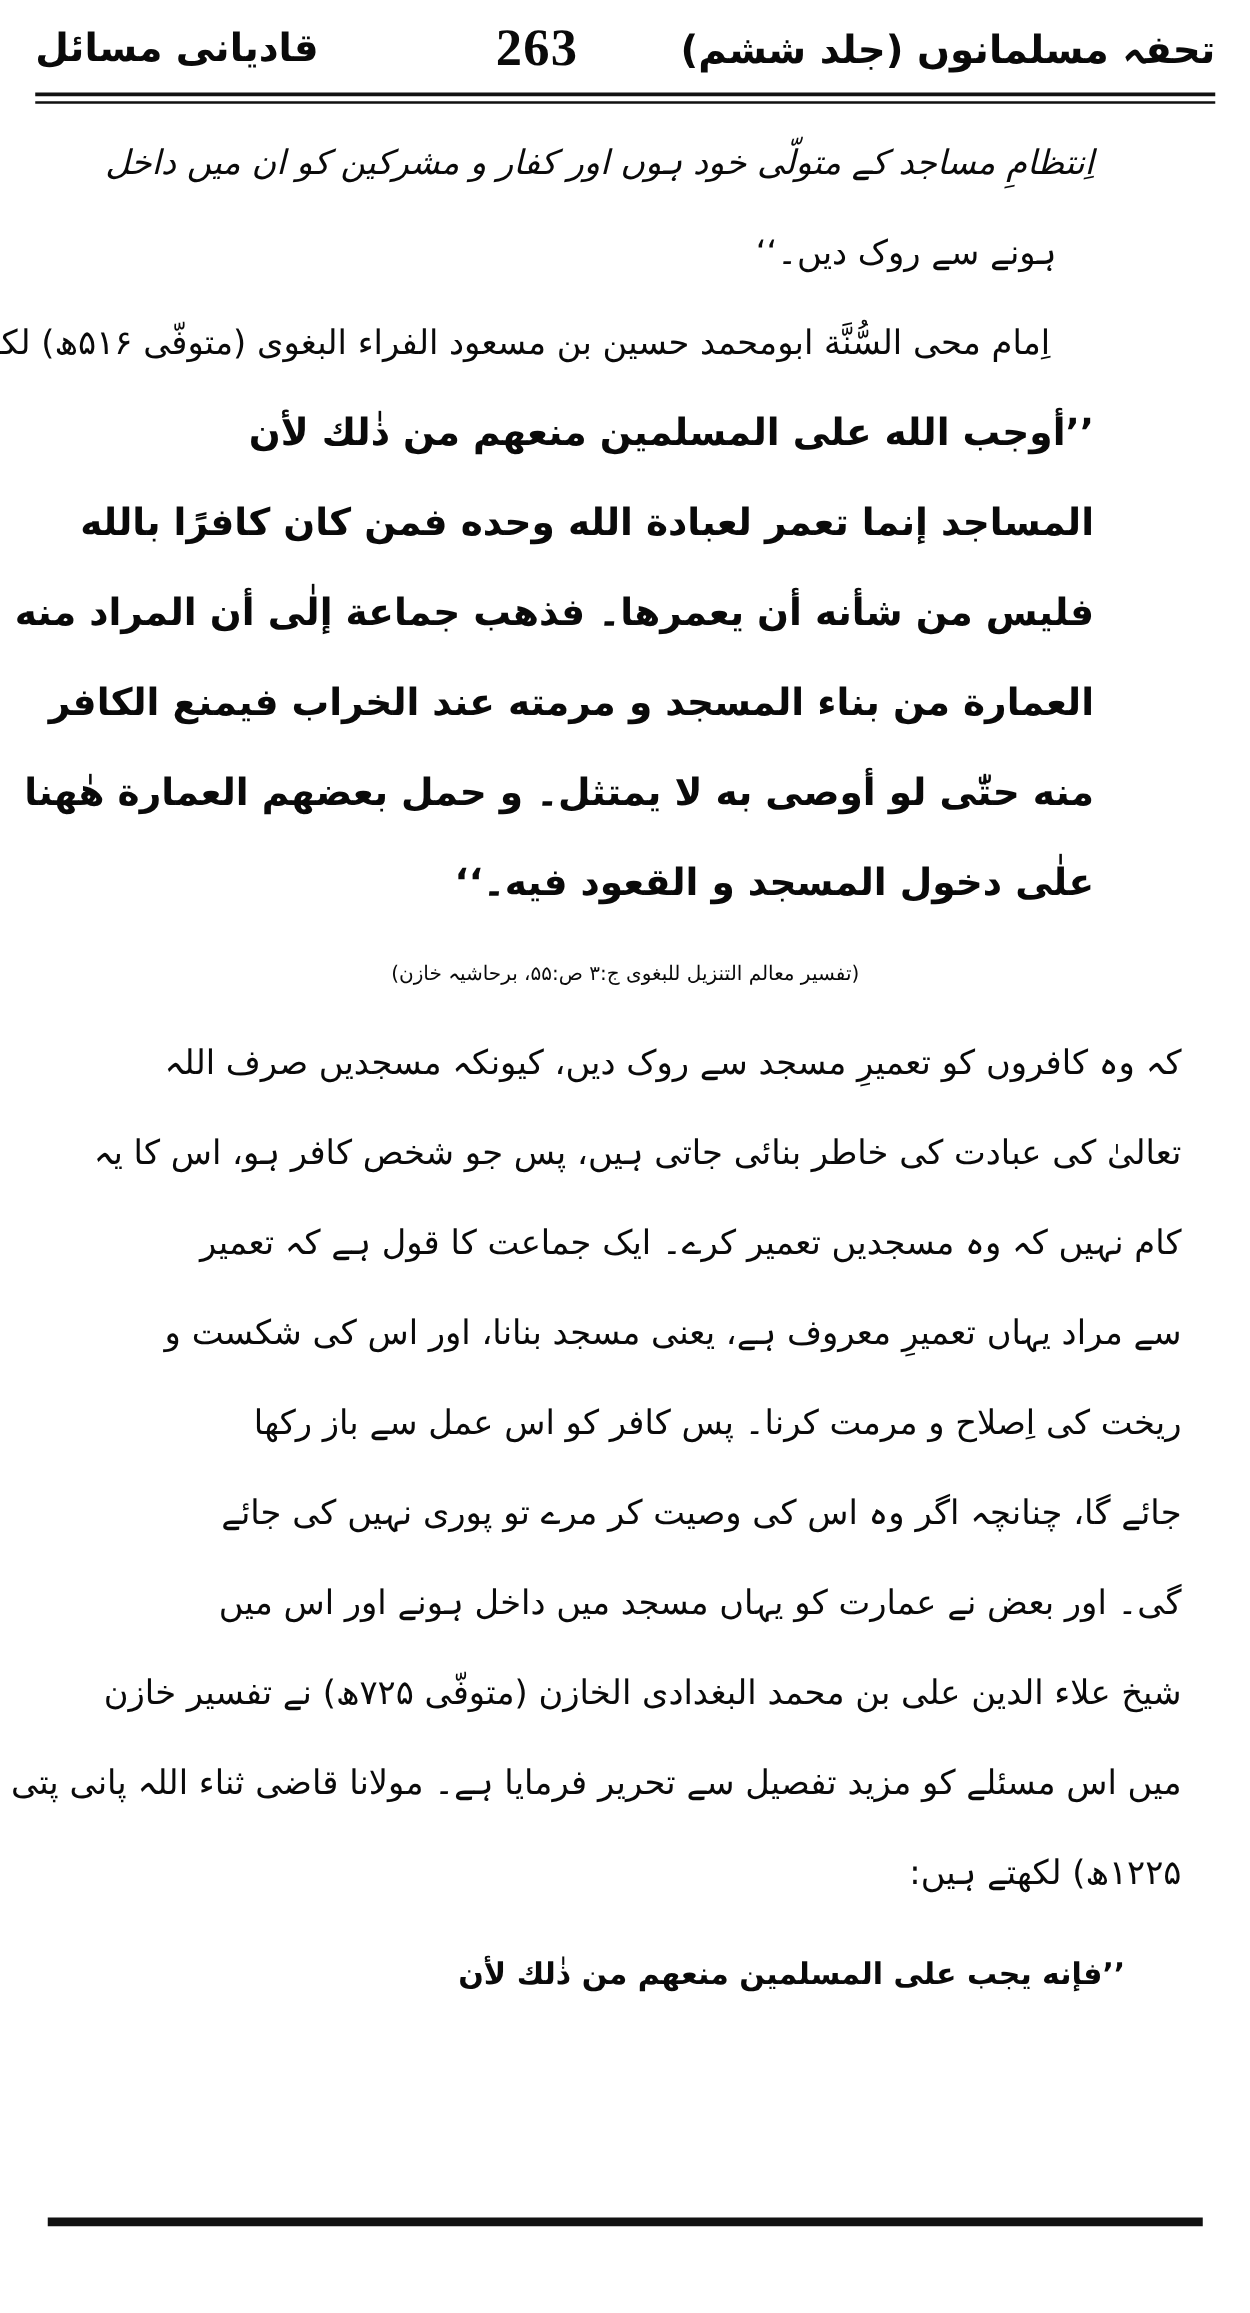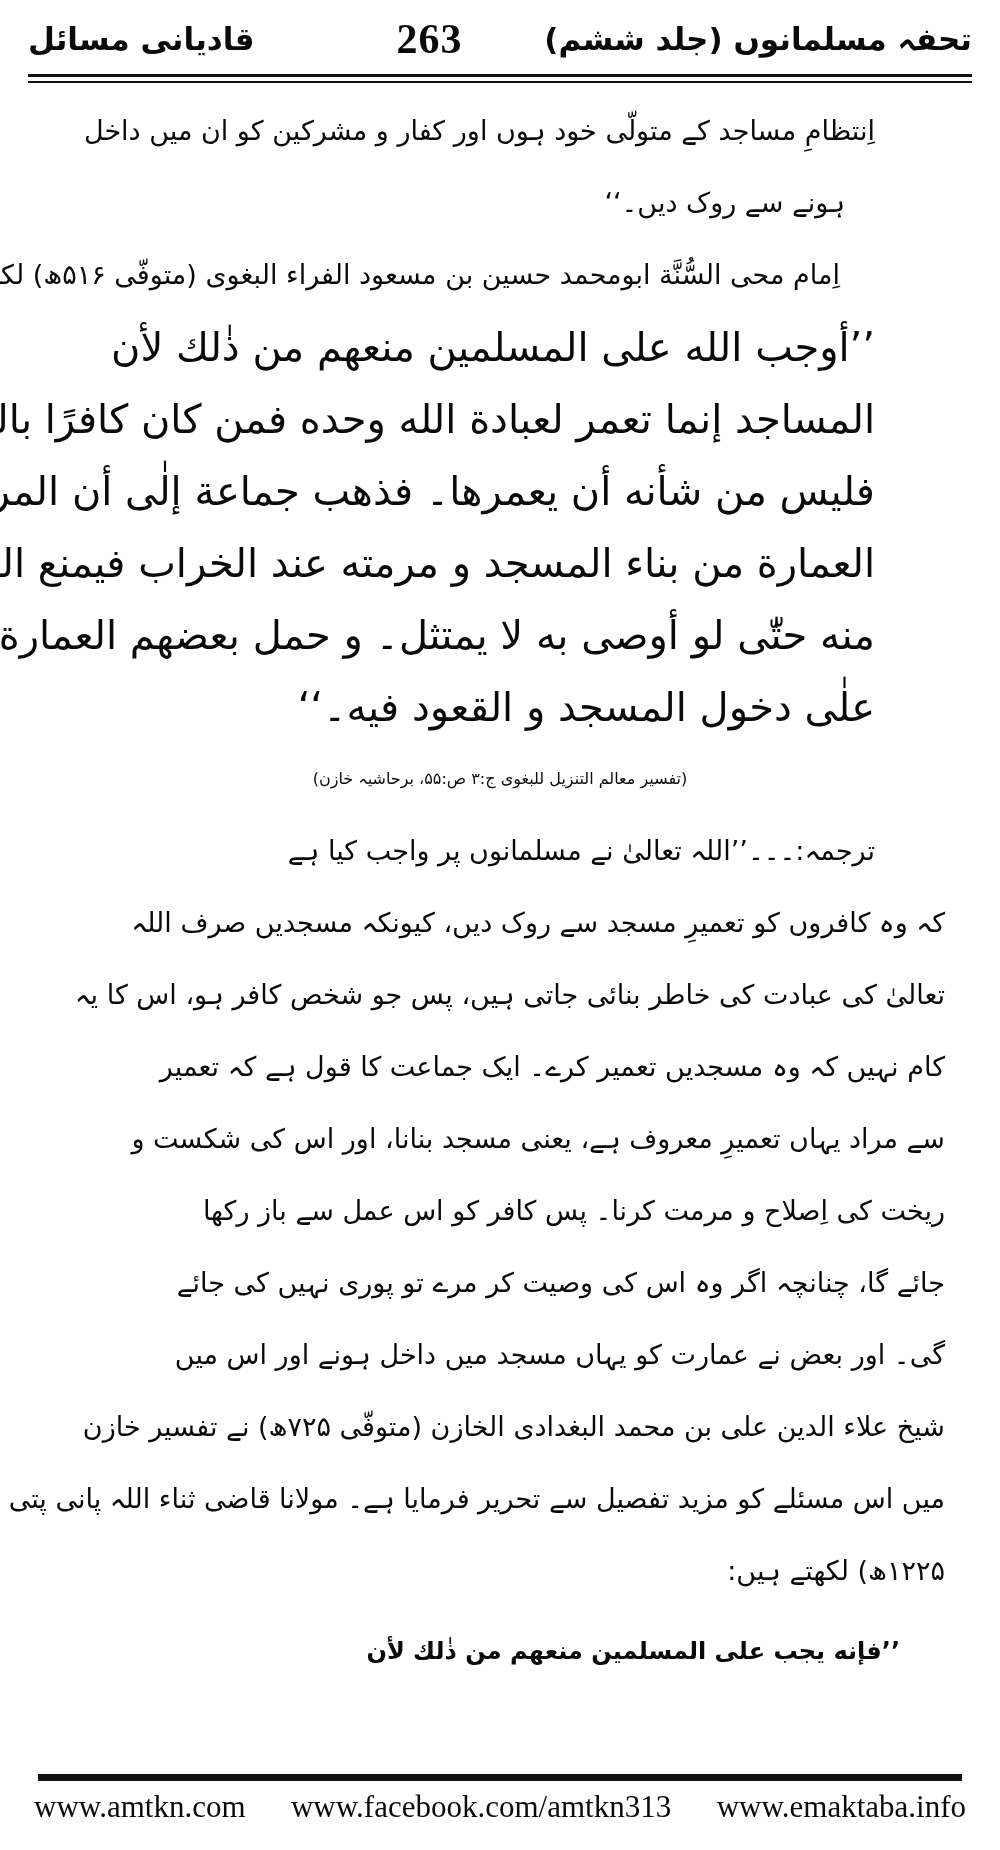--- a/index.html
+++ b/index.html
@@ -34,24 +34,24 @@
     border-bottom:2px solid #111;
   }
   
   .body {
     direction:rtl;
     padding:12px 55px 0 55px;
     font-size:27px;
     line-height:72px;
   }
   .line { white-space:nowrap; height:72px; overflow:visible; }
-  .ind-70  { padding-right:70px; }
+  .ind-70  { padding-right:70px;font-style:italic; }
   .ind-100 { padding-right:100px;text-align:right; }
   .ind-105 { padding-right:105px; }
-  .arabic  { font-weight:normal; font-size:40px; padding-right:70px; }
+  .arabic  { font-weight:bold; font-size:30px; padding-right:70px; }
   .arabic-end { font-weight:bold; font-size:24px; padding-right:45px; margin-top:8px; }
   .reference { text-align:center; font-size:16px; padding-right:0; }
   
   .footer { position:absolute; left:0; right:0; bottom:0; height:76px; }
   .footer-rule { margin:0 38px; border-top:7px solid #111; }
   .footer-urls {
     direction:ltr;
     display:flex; justify-content:space-between; align-items:baseline;
     padding:8px 34px 0 34px;
     font-family:"Liberation Serif", serif;
@@ -81,39 +81,33 @@
 
     <div class="line arabic">’’أوجب الله على المسلمين منعهم من ذٰلك لأن</div>
     <div class="line arabic">المساجد إنما تعمر لعبادة الله وحده فمن كان كافرًا بالله</div>
     <div class="line arabic">فليس من شأنه أن يعمرها۔ فذهب جماعة إلٰى أن المراد منه</div>
     <div class="line arabic">العمارة من بناء المسجد و مرمته عند الخراب فيمنع الكافر</div>
     <div class="line arabic">منه حتّٰى لو أوصى به لا يمتثل۔ و حمل بعضهم العمارة هٰهنا</div>
     <div class="line arabic">علٰى دخول المسجد و القعود فيه۔‘‘</div>
 
     <div class="line reference">(تفسیر معالم التنزیل للبغوی ج:۳ ص:۵۵، برحاشیہ خازن)</div>
 
-    <div class="line ind-70">ترجمہ:۔۔۔’’اللہ تعالیٰ نے مسلمانوں پر واجب کیا ہے</div>
     <div class="line">کہ وہ کافروں کو تعمیرِ مسجد سے روک دیں، کیونکہ مسجدیں صرف اللہ</div>
     <div class="line">تعالیٰ کی عبادت کی خاطر بنائی جاتی ہیں، پس جو شخص کافر ہو، اس کا یہ</div>
     <div class="line">کام نہیں کہ وہ مسجدیں تعمیر کرے۔ ایک جماعت کا قول ہے کہ تعمیر</div>
     <div class="line">سے مراد یہاں تعمیرِ معروف ہے، یعنی مسجد بنانا، اور اس کی شکست و</div>
     <div class="line">ریخت کی اِصلاح و مرمت کرنا۔ پس کافر کو اس عمل سے باز رکھا</div>
     <div class="line">جائے گا، چنانچہ اگر وہ اس کی وصیت کر مرے تو پوری نہیں کی جائے</div>
     <div class="line">گی۔ اور بعض نے عمارت کو یہاں مسجد میں داخل ہونے اور اس میں</div>
 
     <div class="line">شیخ علاء الدین علی بن محمد البغدادی الخازن (متوفّی ۷۲۵ھ) نے تفسیر خازن</div>
     <div class="line">میں اس مسئلے کو مزید تفصیل سے تحریر فرمایا ہے۔ مولانا قاضی ثناء اللہ پانی پتی (متوفّی</div>
     <div class="line">۱۲۲۵ھ) لکھتے ہیں:</div>
 
     <div class="line arabic-end">’’فإنه يجب على المسلمين منعهم من ذٰلك لأن</div>
 
   </div>
 
   <div class="footer">
     <div class="footer-rule"></div>
-    <div class="footer-urls">
-      <span>www.amtkn.com</span>
-      <span>www.facebook.com/amtkn313</span>
-      <span>www.emaktaba.info</span>
-    </div>
   </div>
 
 </div>
 
 </body></html>

